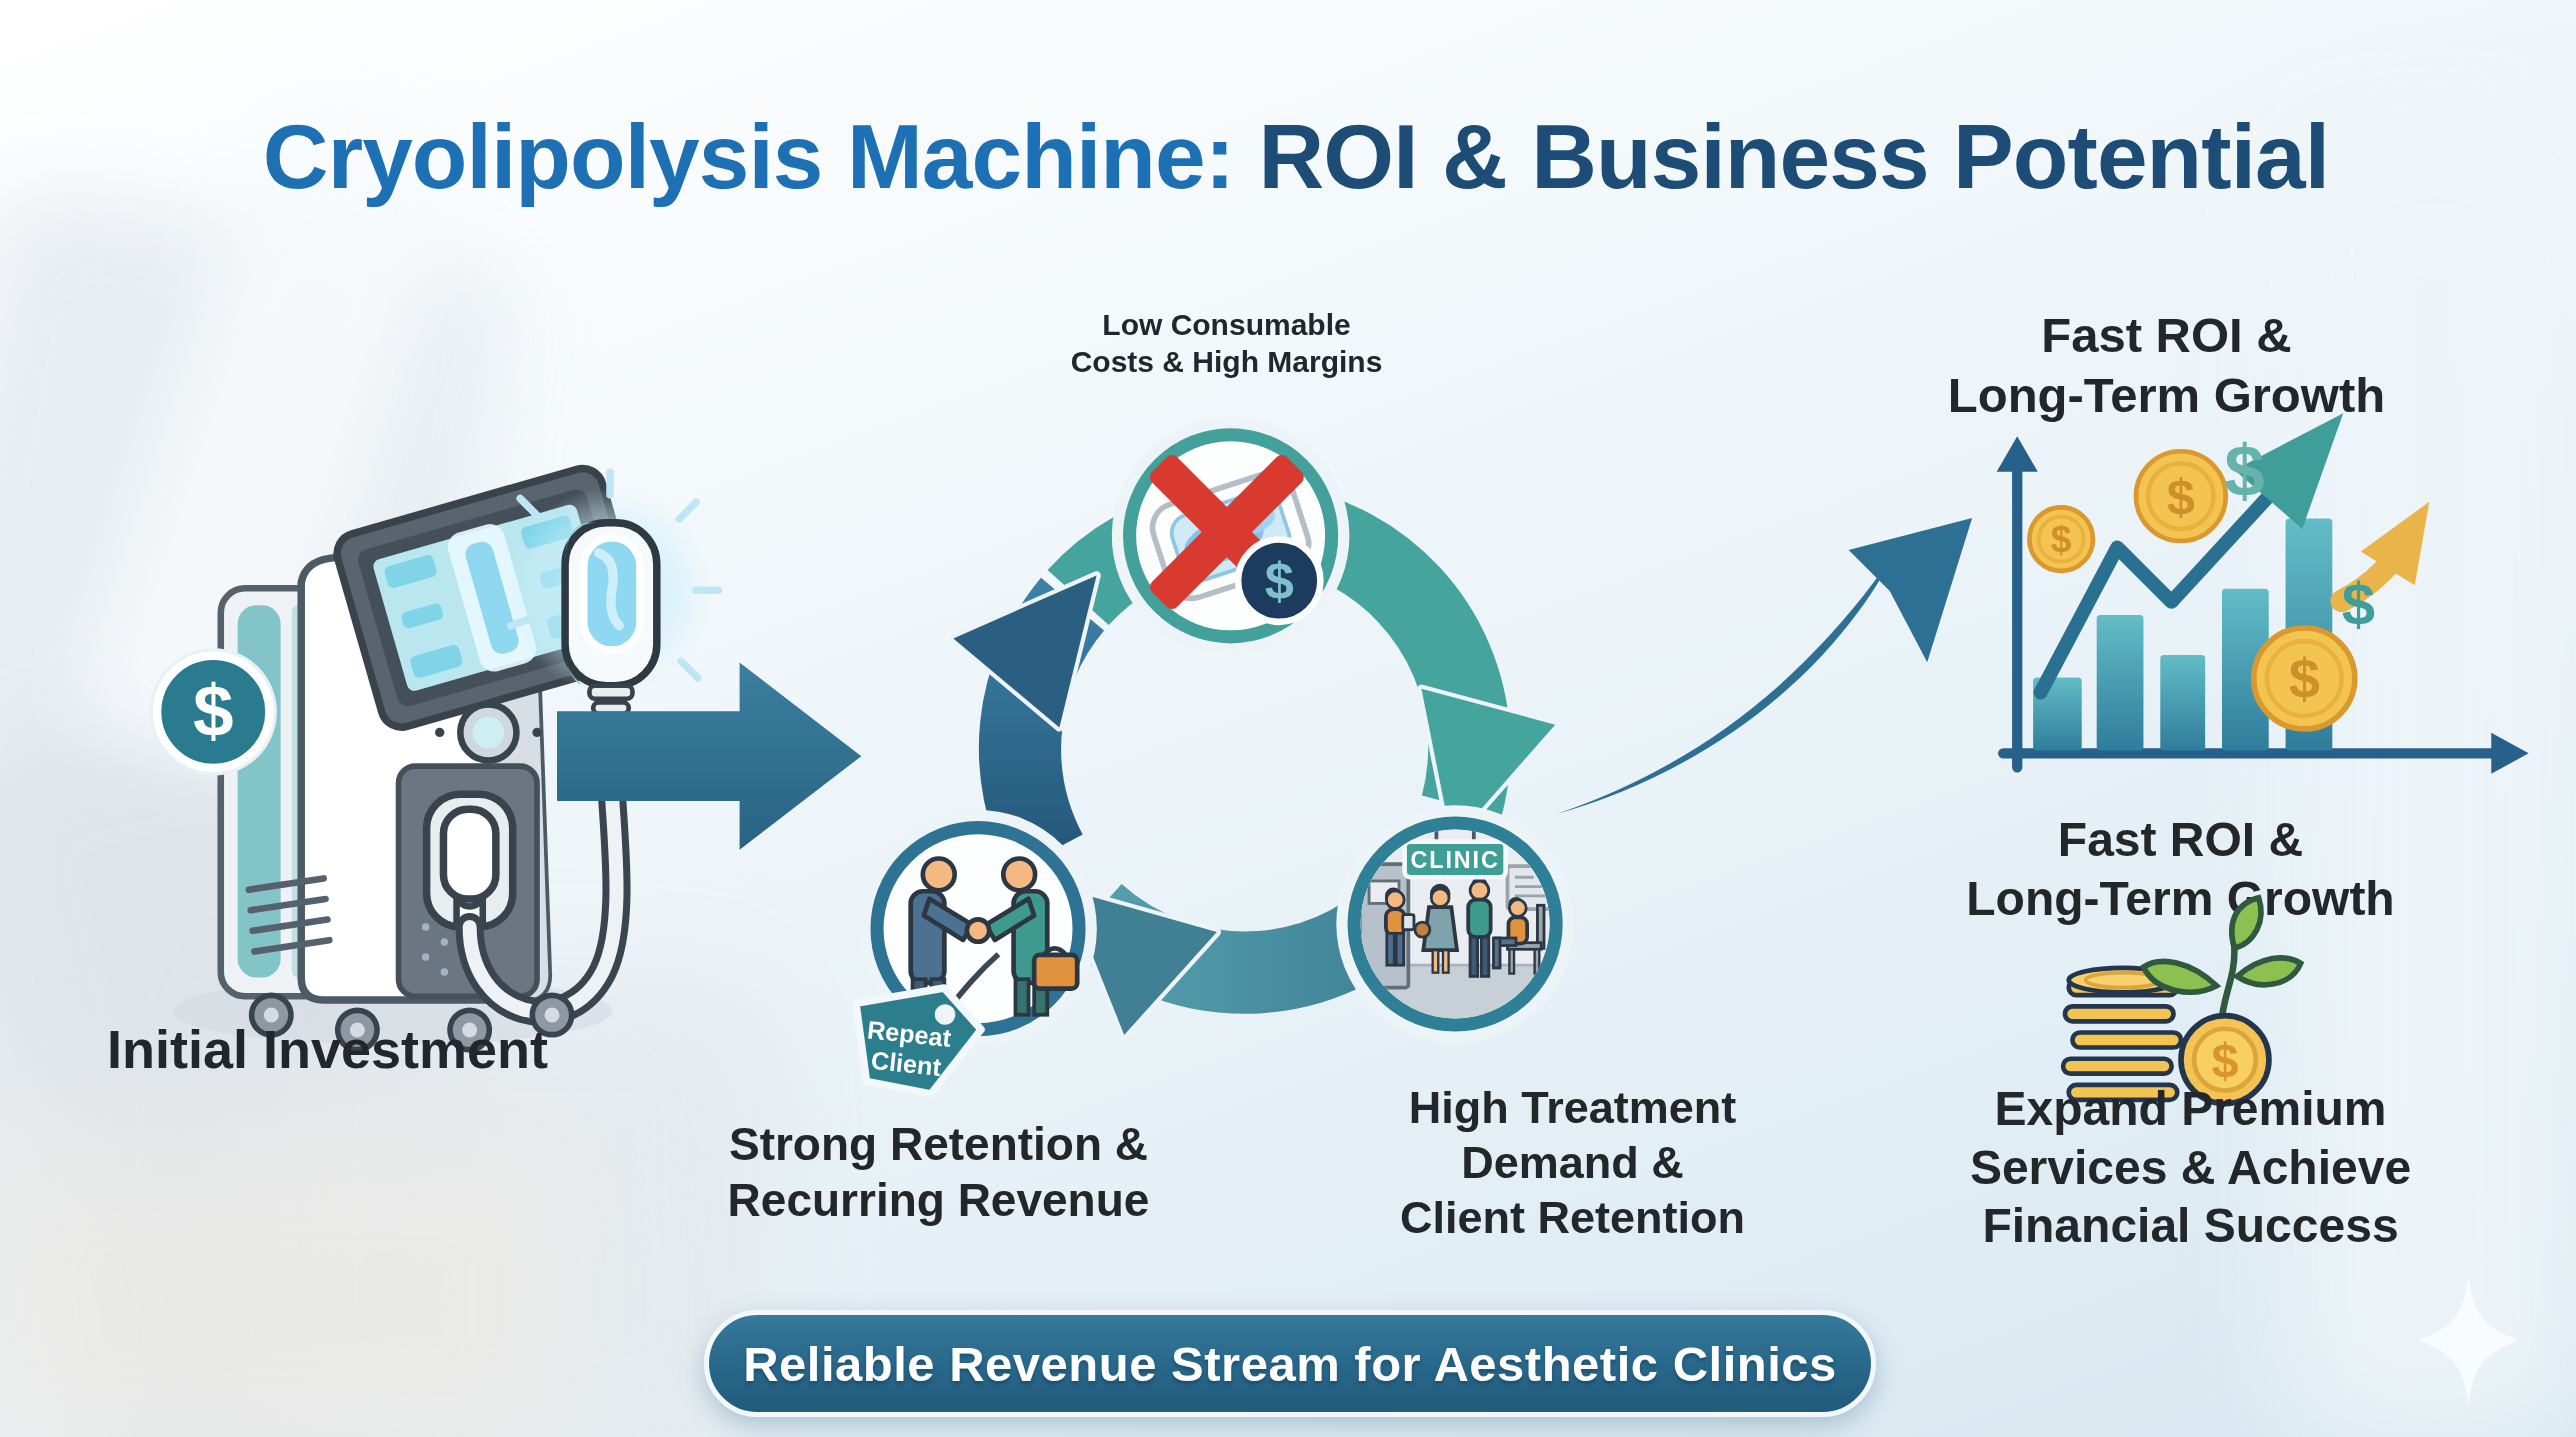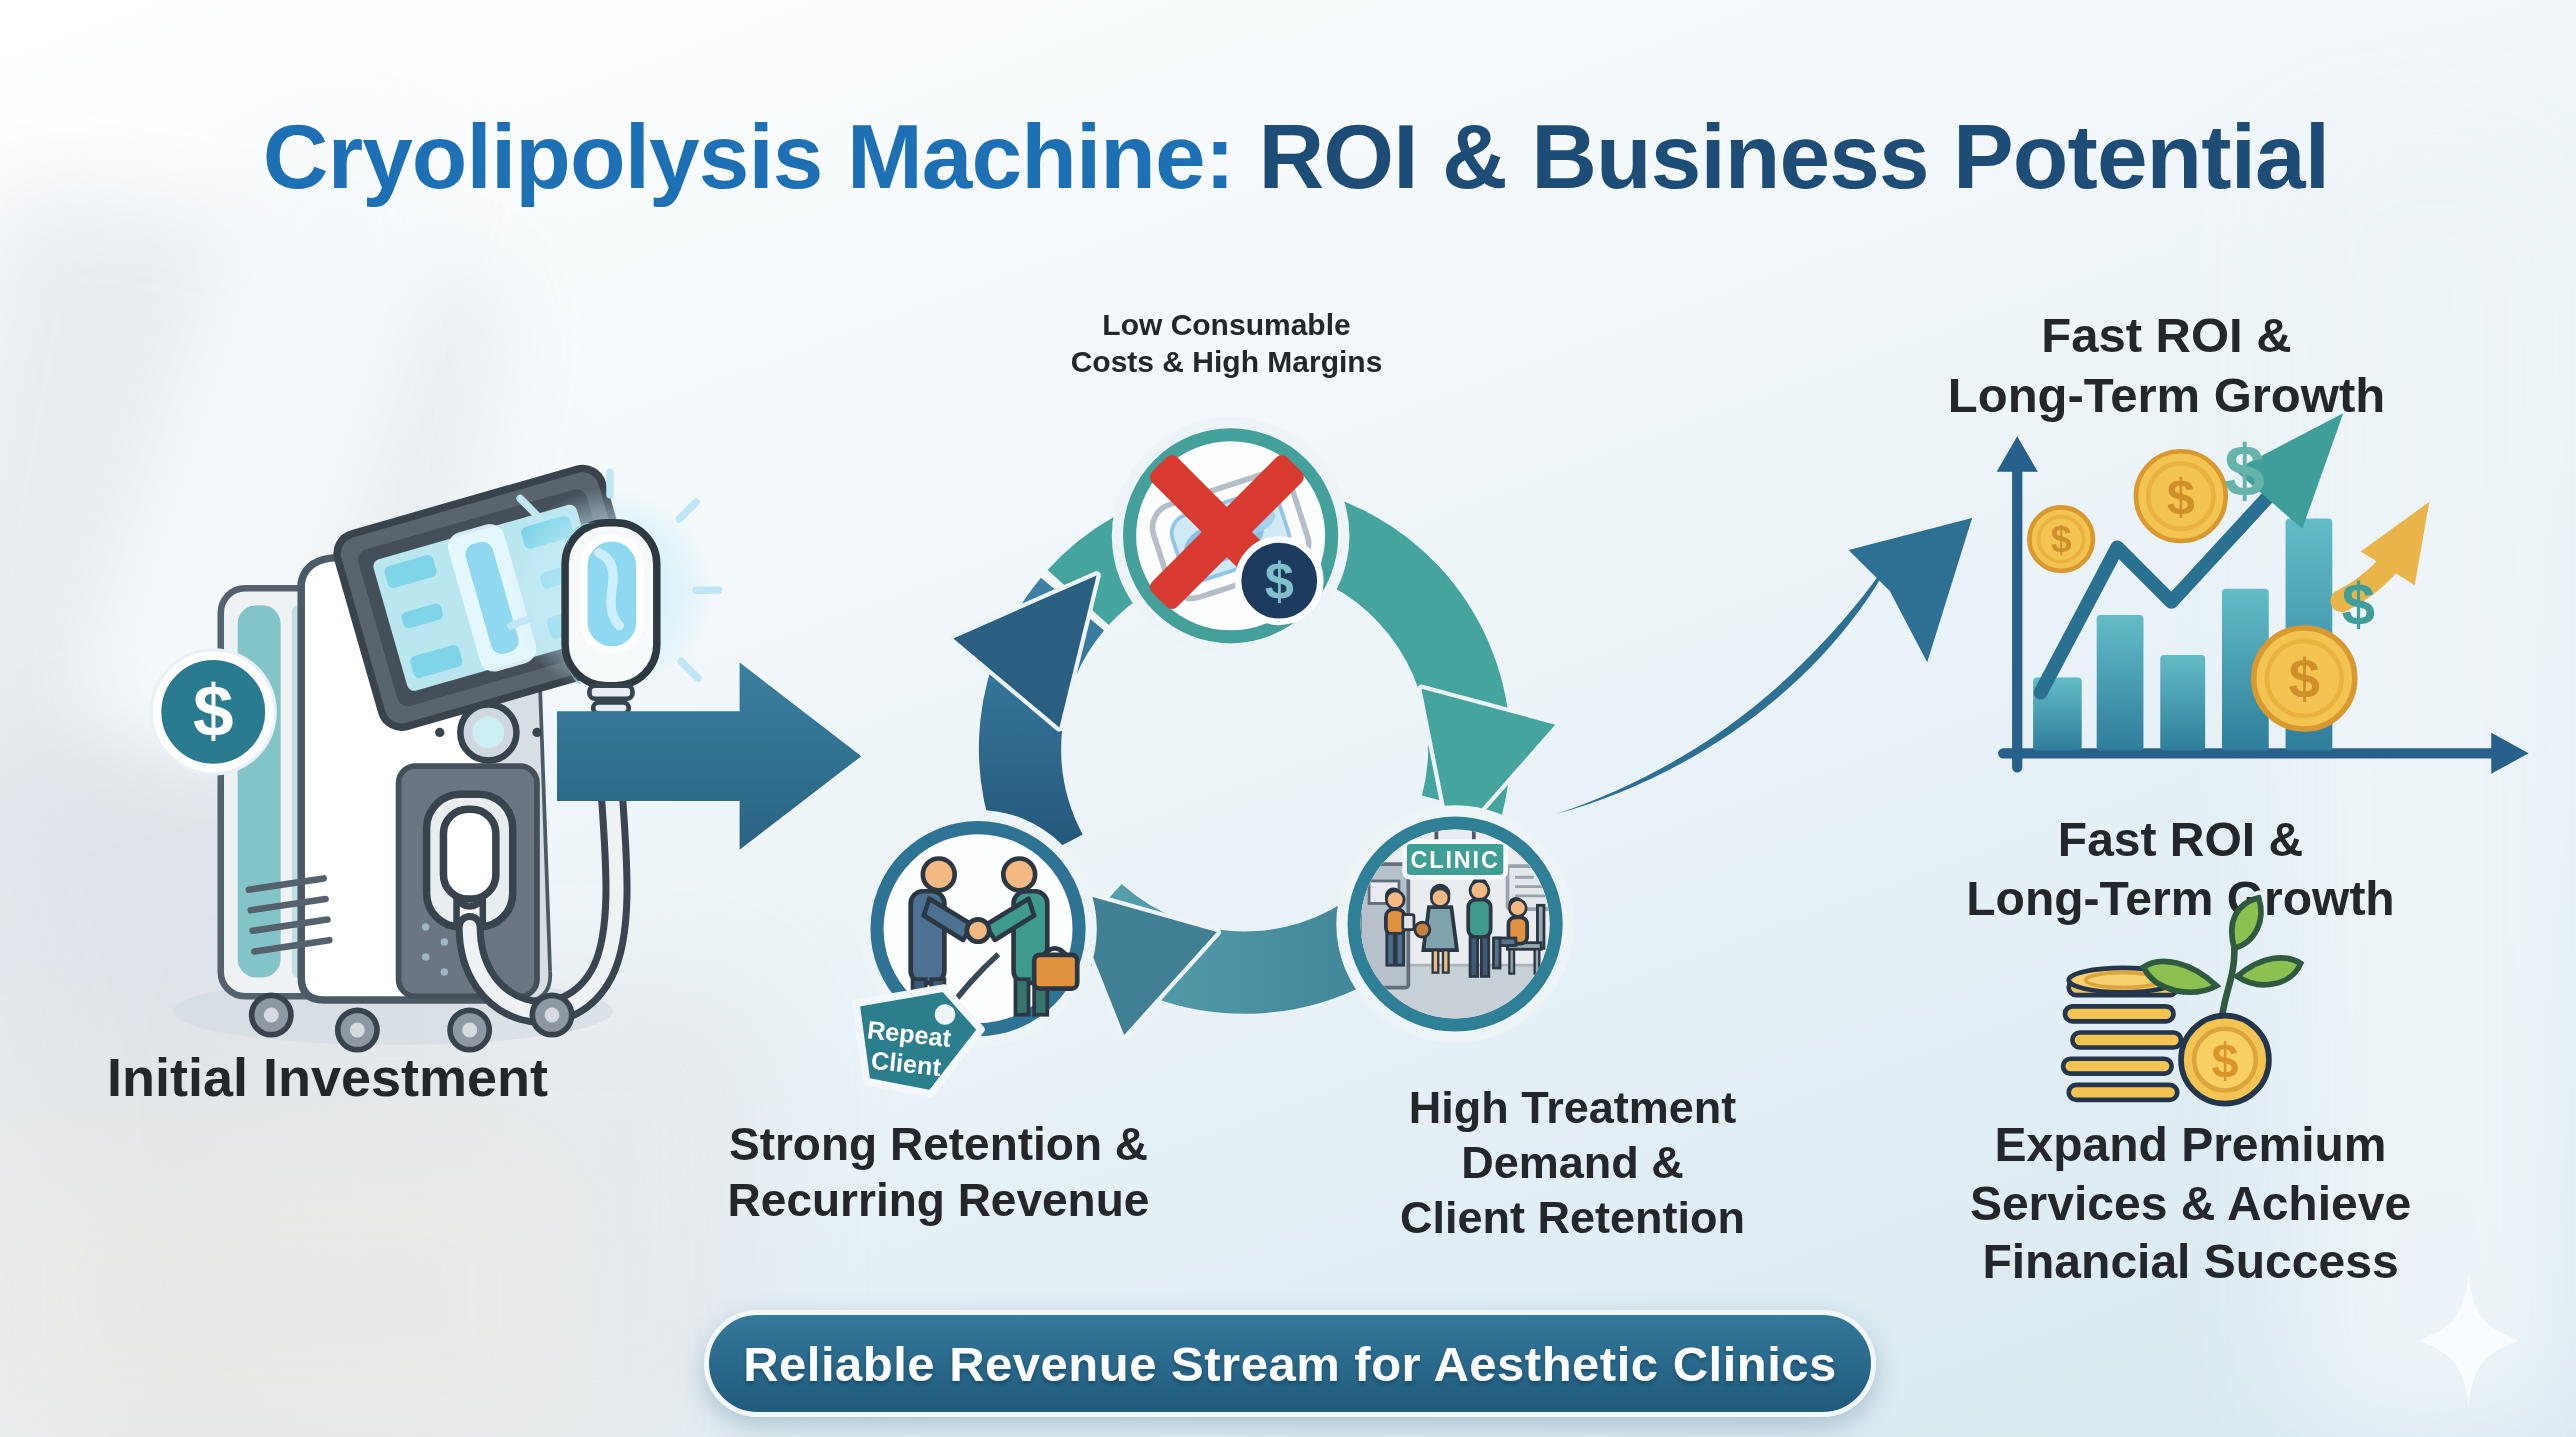--- a/index.html
+++ b/index.html
@@ -153,21 +153,21 @@
         </g>
     </g>
 
     <g>
       <circle cx="58" cy="240" r="68" fill="#e9f1f5"></circle>
       <circle cx="58" cy="240" r="60" fill="#2a7b8f" stroke="#ffffff" stroke-width="9"></circle>
       <text x="58" y="266" font-size="78" font-weight="bold" fill="#ffffff" text-anchor="middle">$</text>
     </g>
   </svg>
 
-  <div class="lbl" style="left:0px;top:1018px;width:655px;font-size:54px;margin-top:28px;">
+  <div class="lbl" style="left:0px;top:1018px;width:655px;font-size:54px;">
     <span>Initial Investment</span>
   </div>
 
   <svg style="left:557px;top:655px;" width="309" height="206" viewBox="0 0 330 220">
     <defs>
       <linearGradient id="arrG" x1="0" y1="0" x2="0" y2="1">
         <stop offset="0%" stop-color="#3b7e9f"></stop>
           <stop offset="55%" stop-color="#31708f"></stop>
           <stop offset="100%" stop-color="#2a6284"></stop>
       </linearGradient>
@@ -417,21 +417,21 @@
       <path d="M197,58 C189,30 199,10 223,4 C231,28 219,52 197,58 Z" fill="#8cc152" stroke="#2f5a40" stroke-width="6"></path>
       <path d="M200,88 C226,66 252,64 268,74 C258,98 224,104 200,88 Z" fill="#8cc152" stroke="#2f5a40" stroke-width="6"></path>
     </g>
     <g transform="translate(187,177)">
       <circle r="47" fill="#f4c453" stroke="#23364d" stroke-width="6"></circle>
       <circle r="33" fill="#f7cf63" stroke="#dca43c" stroke-width="5"></circle>
       <text y="18" font-size="52" font-weight="bold" fill="#d9952b" text-anchor="middle">$</text>
     </g>
   </svg>
 
-  <div class="lbl" style="left:1863px;top:1116px;width:655px;font-size:48px;">
+  <div class="lbl" style="left:1863px;top:1080px;width:655px;font-size:48px;">
     <span class="line">Expand Premium</span>
     <span class="line">Services &amp; Achieve</span>
     <span class="line">Financial Success</span>
   </div>
 
   <div class="banner">
     <span>Reliable Revenue Stream for Aesthetic Clinics</span>
   </div>
 
   <svg style="left:2417px;top:1275px;" width="103" height="131" viewBox="0 0 100 130">

